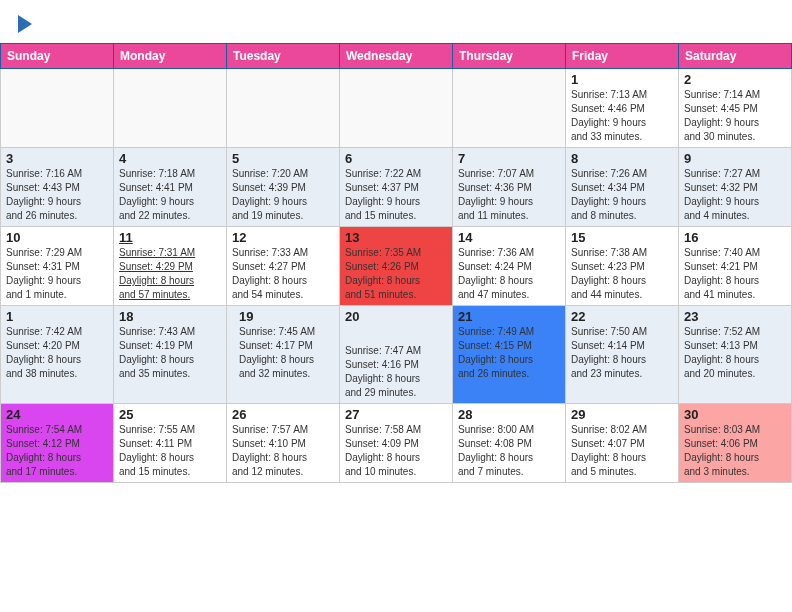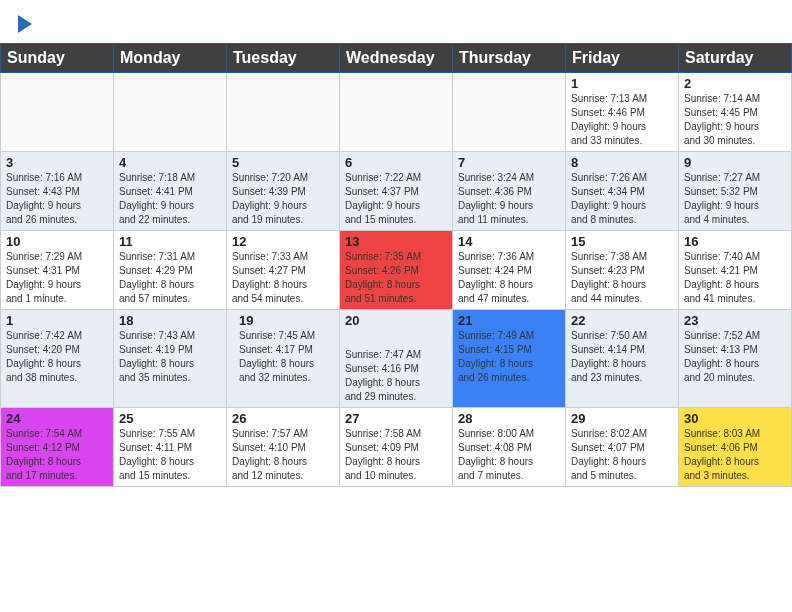--- a/index.html
+++ b/index.html
@@ -8,21 +8,21 @@
     .header { display: flex; justify-content: space-between; align-items: flex-start; padding: 15px 20px 10px 15px; }
     .logo-text { display: flex; flex-direction: column; line-height: 1.1; }
     .logo-general { font-size: 16px; font-weight: bold; color: #333; }
     .logo-blue { font-size: 16px; font-weight: bold; color: #2a6cb5; }
     
     .title-area { text-align: right; }
     .month-title { font-size: 32px; font-weight: 300; color: #333; }
     .location { font-size: 14px; color: #555; }
     
     .calendar { width: 100%; border-collapse: collapse; }
-    .calendar th { background: #404040; color: #fff; font-size: 16px; font-weight: bold; padding: 5px 6px; text-align: left; border: 1px solid #1a5ca5; }
+    .calendar th { background: #ec4899; color: #fff; font-size: 12px; font-weight: bold; padding: 5px 6px; text-align: left; border: 1px solid #1a5ca5; }
     .calendar td { border: 1px solid #ccc; vertical-align: top; padding: 3px 5px; font-size: 10px; color: #333; width: 113px; height: 78px; background: #fff; }
     .calendar td.empty { background: #f9f9f9; }
     .calendar tr:nth-child(odd) td:not(.empty) { background: #fff; }
     .calendar tr:nth-child(even) td:not(.empty) { background: #f0f4f8; }
     
     .day-num { font-size: 13px; font-weight: bold; color: #222; display: block; margin-bottom: 1px; }
     .day-info { font-size: 10px; line-height: 1.4; color: #333; }
     
     .logo-wrapper { display: flex; align-items: center; }
     .triangle { width: 0; height: 0; border-left: 14px solid #2a6cb5; border-top: 9px solid transparent; border-bottom: 9px solid transparent; margin-left: 3px; }
@@ -102,49 +102,49 @@
         </td>
         <td style="background: rgb(232, 238, 245);">
           <span class="day-num">6</span>
           <div class="day-info" style="white-space: pre-line;">Sunrise: 7:22 AM
 Sunset: 4:37 PM
 Daylight: 9 hours
 and 15 minutes.</div>
         </td>
         <td style="background: rgb(232, 238, 245);">
           <span class="day-num">7</span>
-          <div class="day-info" style="white-space: pre-line;">Sunrise: 3:24 AM
+          <div class="day-info" style="white-space: pre-line;">Sunrise: 7:07 AM
 Sunset: 4:36 PM
 Daylight: 9 hours
 and 11 minutes.</div>
         </td>
         <td style="background: rgb(232, 238, 245);">
           <span class="day-num">8</span>
           <div class="day-info" style="white-space: pre-line;">Sunrise: 7:26 AM
 Sunset: 4:34 PM
 Daylight: 9 hours
 and 8 minutes.</div>
         </td>
         <td style="background: rgb(232, 238, 245);">
           <span class="day-num">9</span>
           <div class="day-info" style="white-space: pre-line;">Sunrise: 7:27 AM
-Sunset: 5:32 PM
+Sunset: 4:32 PM
 Daylight: 9 hours
 and 4 minutes.</div>
         </td>
       </tr>
       <tr>
         <td style="background: rgb(255, 255, 255);">
           <span class="day-num">10</span>
           <div class="day-info" style="white-space: pre-line;">Sunrise: 7:29 AM
 Sunset: 4:31 PM
 Daylight: 9 hours
 and 1 minute.</div>
         </td>
-        <td style="background: rgb(255, 255, 255);">
+        <td style="background: rgb(255, 255, 255); text-decoration: underline;">
           <span class="day-num">11</span>
           <div class="day-info" style="white-space: pre-line;">Sunrise: 7:31 AM
 Sunset: 4:29 PM
 Daylight: 8 hours
 and 57 minutes.</div>
         </td>
         <td style="background: rgb(255, 255, 255);">
           <span class="day-num">12</span>
           <div class="day-info" style="white-space: pre-line;">Sunrise: 7:33 AM
 Sunset: 4:27 PM
@@ -267,21 +267,21 @@
 Daylight: 8 hours
 and 7 minutes.</div>
         </td>
         <td style="background: rgb(255, 255, 255);">
           <span class="day-num">29</span>
           <div class="day-info" style="white-space: pre-line;">Sunrise: 8:02 AM
 Sunset: 4:07 PM
 Daylight: 8 hours
 and 5 minutes.</div>
         </td>
-        <td style="background: #fde047;">
+        <td style="background: #fca5a5;">
           <span class="day-num">30</span>
           <div class="day-info" style="white-space: pre-line;">Sunrise: 8:03 AM
 Sunset: 4:06 PM
 Daylight: 8 hours
 and 3 minutes.</div>
         </td>
       </tr>
     </tbody>
 </table>
 

